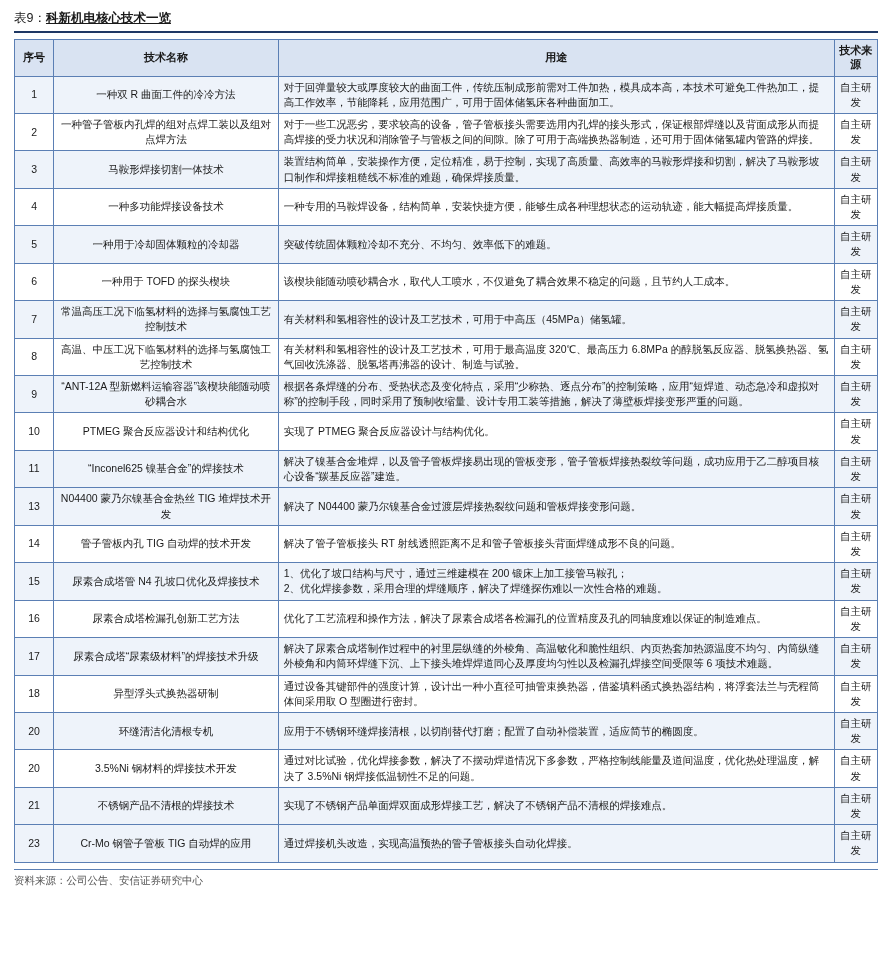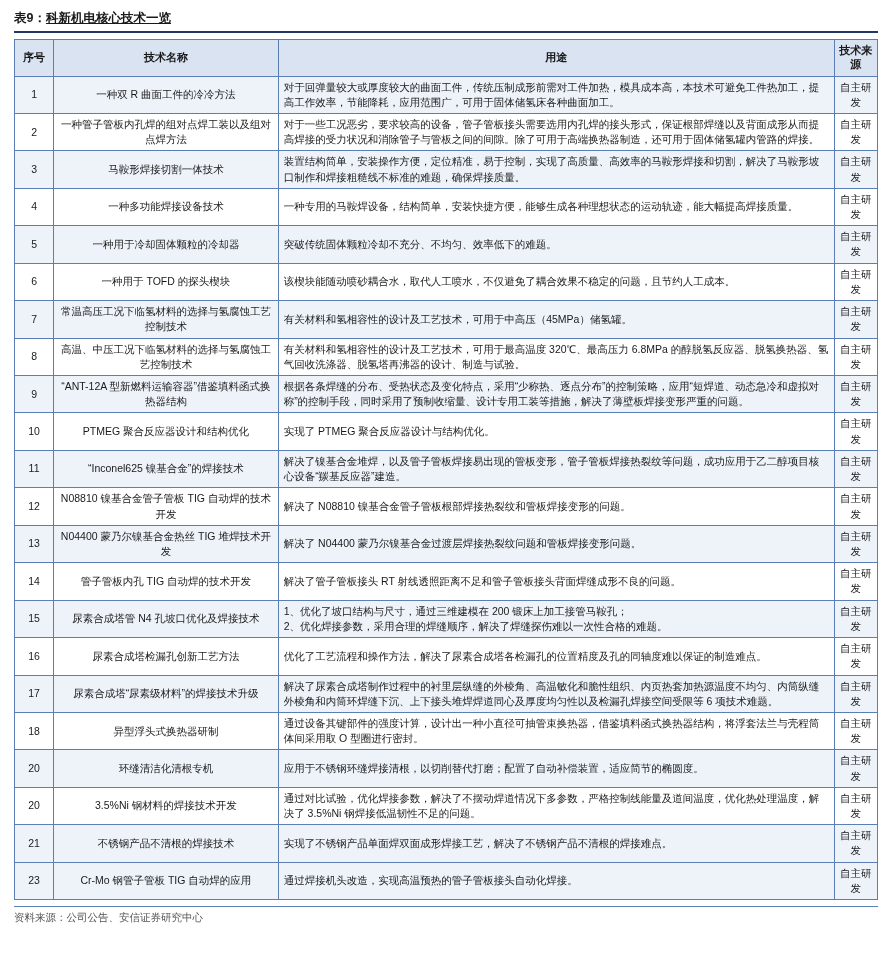--- a/index.html
+++ b/index.html
@@ -23,21 +23,21 @@
   }
   .title-row {
     display: flex;
     align-items: baseline;
     border-bottom: 2px solid #1f3864;
     padding-bottom: 4px;
     margin-bottom: 6px;
   }
   .title-label {
     font-size: 12.5px;
-    font-weight: bold;
+    font-weight: normal;
     color: #1a1a1a;
     letter-spacing: 0px;
     white-space: nowrap;
   }
   .title-text {
     font-size: 12.5px;
     font-weight: bold;
     color: #1a1a1a;
     white-space: nowrap;
     text-decoration: underline;
@@ -191,46 +191,38 @@
         <tr class="plain">
           <td class="idx">8</td>
           <td class="name">高温、中压工况下临氢材料的选择与氢腐蚀工艺控制技术</td>
           <td class="use notrans">有关材料和氢相容性的设计及工艺技术，可用于最高温度 320℃、最高压力 6.8MPa 的醇脱氢反应器、脱氢换热器、氢气回收洗涤器、脱氢塔再沸器的设计、制造与试验。</td>
           <td class="src">
             <span class="src-inner">自主研发</span>
           </td>
         </tr>
         <tr class="alt">
           <td class="idx">9</td>
-          <td class="name">“ANT-12A 型新燃料运输容器”借鉴填料函式换热器结构</td>
+          <td class="name">“ANT-12A 型新燃料运输容器”该楔块能随动喷砂耦合水</td>
           <td class="use notrans">根据各条焊缝的分布、受热状态及变化特点，采用“少称热、逐点分布”的控制策略，应用“短焊道、动态急冷和虚拟对称”的控制手段，同时采用了预制收缩量、设计专用工装等措施，解决了薄壁板焊接变形严重的问题。</td>
           <td class="src">
             <span class="src-inner">自主研发</span>
           </td>
         </tr>
         <tr class="plain">
           <td class="idx">10</td>
           <td class="name">PTMEG 聚合反应器设计和结构优化</td>
           <td class="use notrans">实现了 PTMEG 聚合反应器设计与结构优化。</td>
           <td class="src">
             <span class="src-inner">自主研发</span>
           </td>
         </tr>
         <tr class="alt">
           <td class="idx">11</td>
           <td class="name">“Inconel625 镍基合金”的焊接技术</td>
           <td class="use notrans">解决了镍基合金堆焊，以及管子管板焊接易出现的管板变形，管子管板焊接热裂纹等问题，成功应用于乙二醇项目核心设备“羰基反应器”建造。</td>
-          <td class="src">
-            <span class="src-inner">自主研发</span>
-          </td>
-        </tr>
-        <tr class="plain">
-          <td class="idx">12</td>
-          <td class="name">N08810 镍基合金管子管板 TIG 自动焊的技术开发</td>
-          <td class="use notrans">解决了 N08810 镍基合金管子管板根部焊接热裂纹和管板焊接变形的问题。</td>
           <td class="src">
             <span class="src-inner">自主研发</span>
           </td>
         </tr>
         <tr class="alt">
           <td class="idx">13</td>
           <td class="name">N04400 蒙乃尔镍基合金热丝 TIG 堆焊技术开发</td>
           <td class="use notrans">解决了 N04400 蒙乃尔镍基合金过渡层焊接热裂纹问题和管板焊接变形问题。</td>
           <td class="src">
             <span class="src-inner">自主研发</span>

